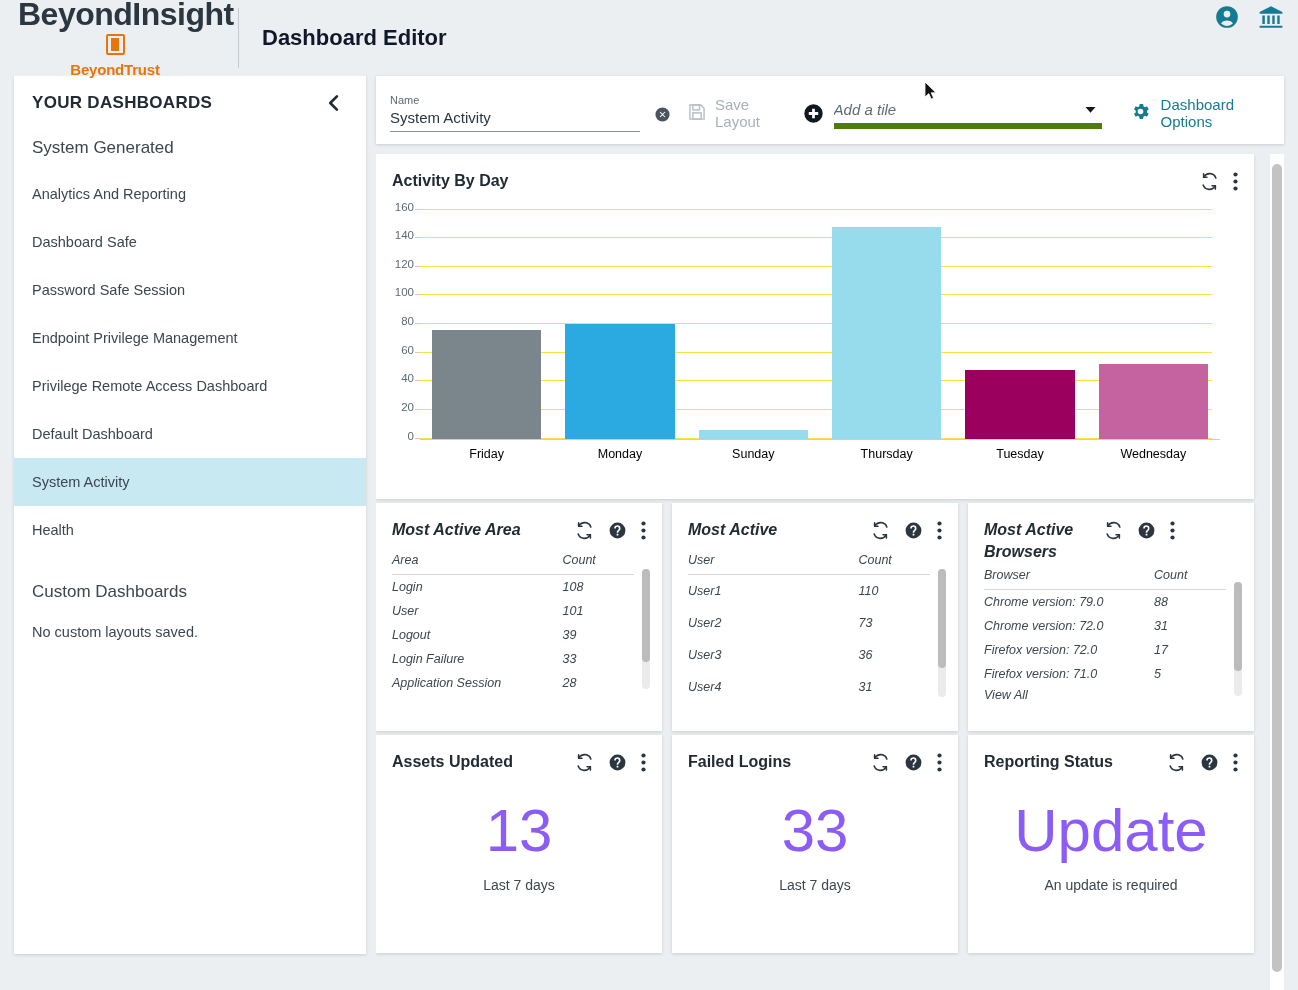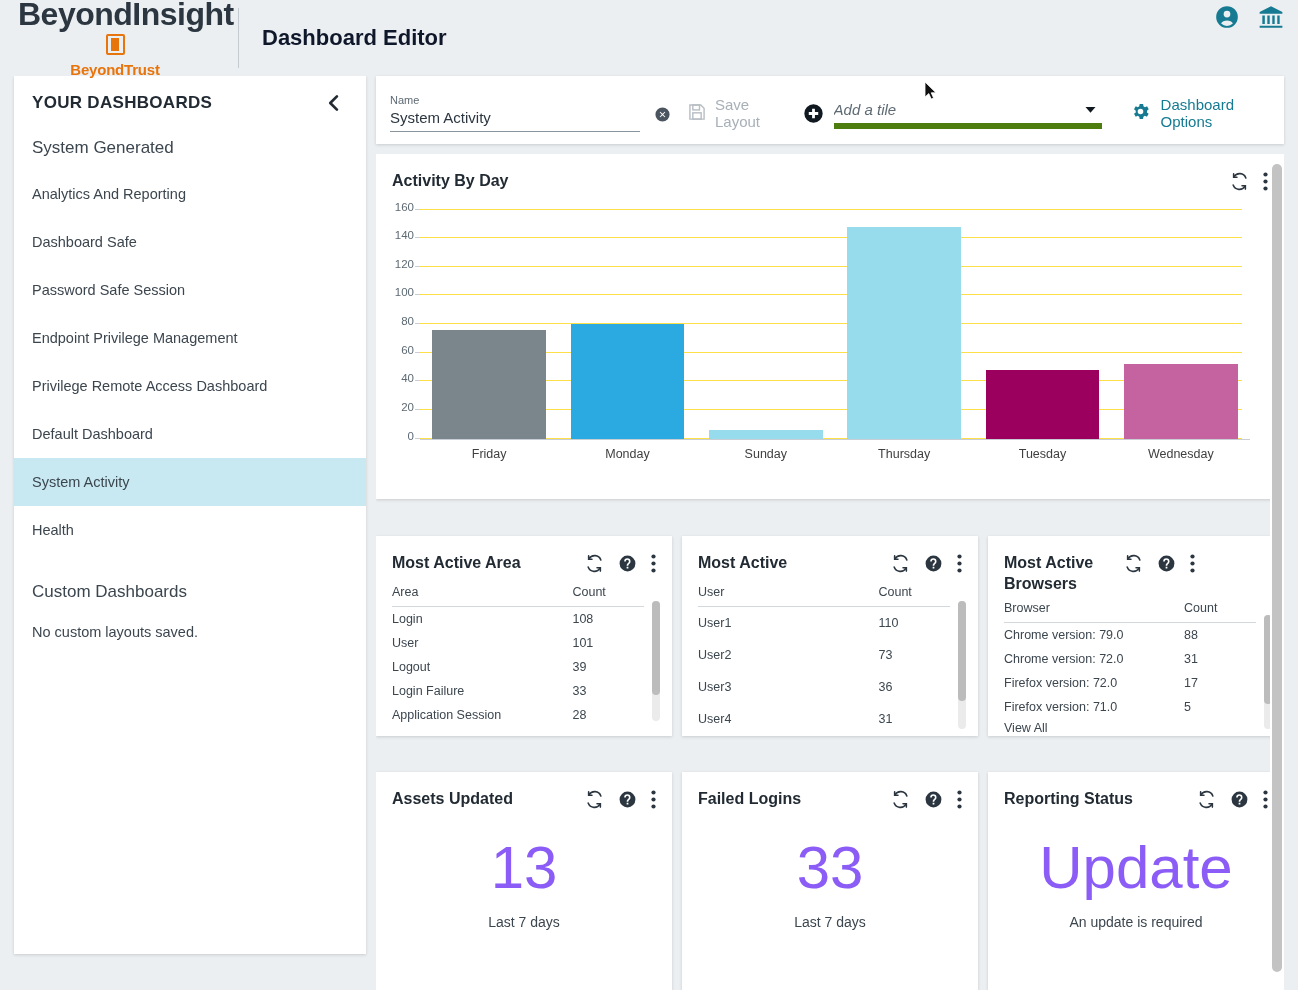--- a/index.html
+++ b/index.html
@@ -95,21 +95,21 @@
   .tile-input::placeholder { font-style: italic; color: #5e6a73; opacity: 1; }
   .caret { position: absolute; right: 4px; top: 4px; cursor: pointer; line-height: 0; }
   .dash-opts {
     display: flex; align-items: center; gap: 10px; margin: 6px 0 0 28px;
     color: #167b92; font-size: 15px; cursor: pointer;
   }
 
   
   .tiles {
     flex: 1; overflow: hidden; position: relative;
-    display: flex; flex-direction: column; gap: 10px; padding-right: 0; justify-content: space-between;
+    display: flex; flex-direction: column; gap: 4px; padding-right: 30px;
   }
   .card { background: #fff; box-shadow: 0 1px 3px rgba(0,0,0,.15); }
   .card-head {
     display: flex; align-items: flex-start; padding: 16px 16px 0 16px;
   }
   .card-title { font-size: 16px; font-weight: 700; color: #222b33; flex: 1; line-height: 1.35; }
   .card-icons { display: flex; align-items: center; gap: 14px; padding-top: 2px; }
   .ic { color: #2b3640; cursor: pointer; line-height: 0; }
 
   
@@ -124,26 +124,26 @@
     position: absolute; left: -32px; top: -8px; width: 26px; text-align: right;
     font-size: 11.5px; color: #5e6a73;
   }
   .gridline::after {
     content: ""; position: absolute; left: -5px; top: 0; width: 5px; height: 1px; background: #c8ced3;
   }
   .bars { position: absolute; inset: 0; display: flex; align-items: flex-end; }
   .barcell { flex: 1; display: flex; justify-content: center; align-items: flex-end; height: 100%; }
   .bar { width: 82%; max-width: 118px; }
   .xlabels { display: flex; margin-left: 30px; margin-right: 20px; padding-top: 7px; }
-  .xlabel { flex: 1; text-align: center; font-size: 12.5px; color: #404040; }
+  .xlabel { flex: 1; text-align: center; font-size: 12.5px; color: #000000; }
 
   
   .row3 { display: flex; gap: 10px; }
   .row3 > .card { flex: 1; min-width: 0; }
-  .tbl-card { height: 200px; }
+  .tbl-card { height: 228px; font-style: italic; }
   .tbl-wrap { padding: 6px 12px 0 16px; display: flex; }
   table.dt { width: 100%; border-collapse: collapse; }
   table.dt th {
     font-size: 12.5px; font-weight: 400; color: #3c464f; text-align: left;
     padding: 6px 0 7px 0; border-bottom: 1px solid #d3d8dc;
   }
   table.dt th.num, table.dt td.num { text-align: left; width: 72px; }
   table.dt td { font-size: 12.5px; color: #3c464f; padding: 5px 0; }
   .tbl-scroll {
     width: 8px; background: #ebebeb; margin-left: 8px; margin-top: 22px;

